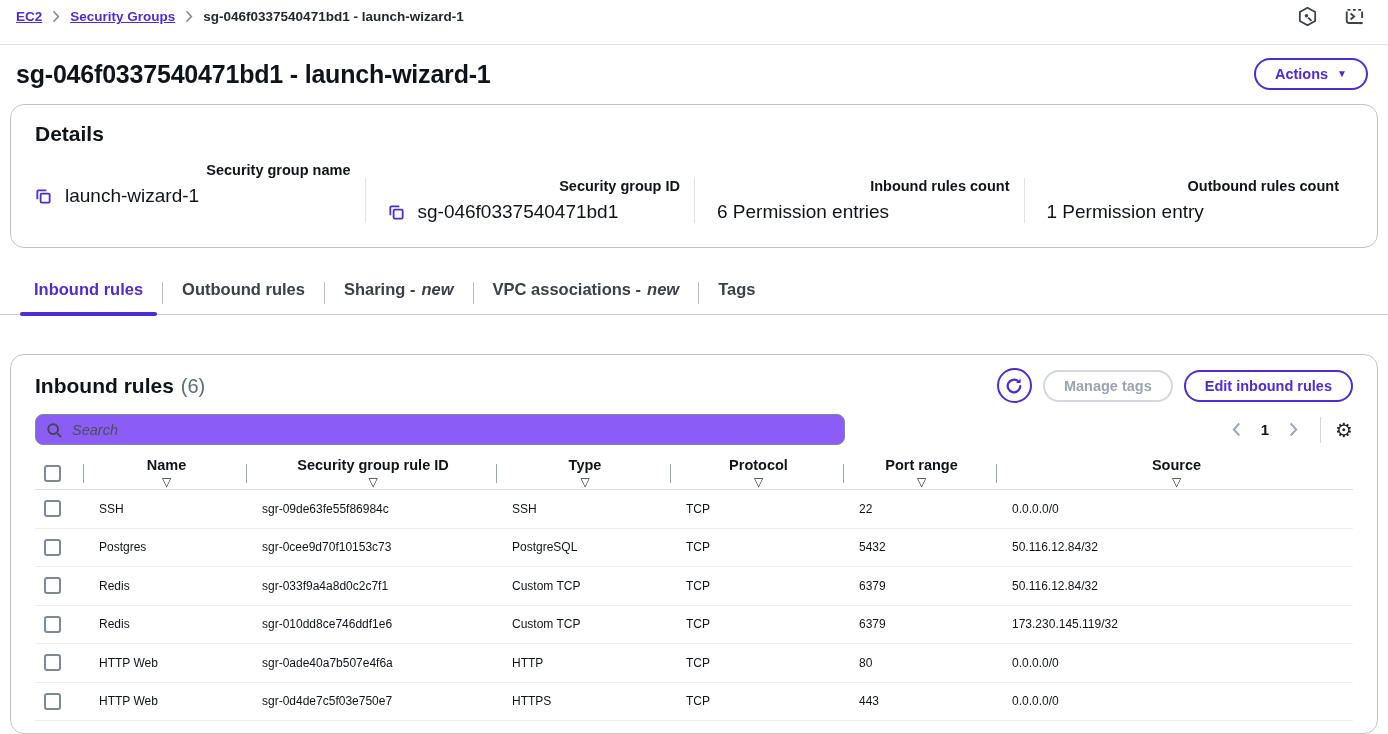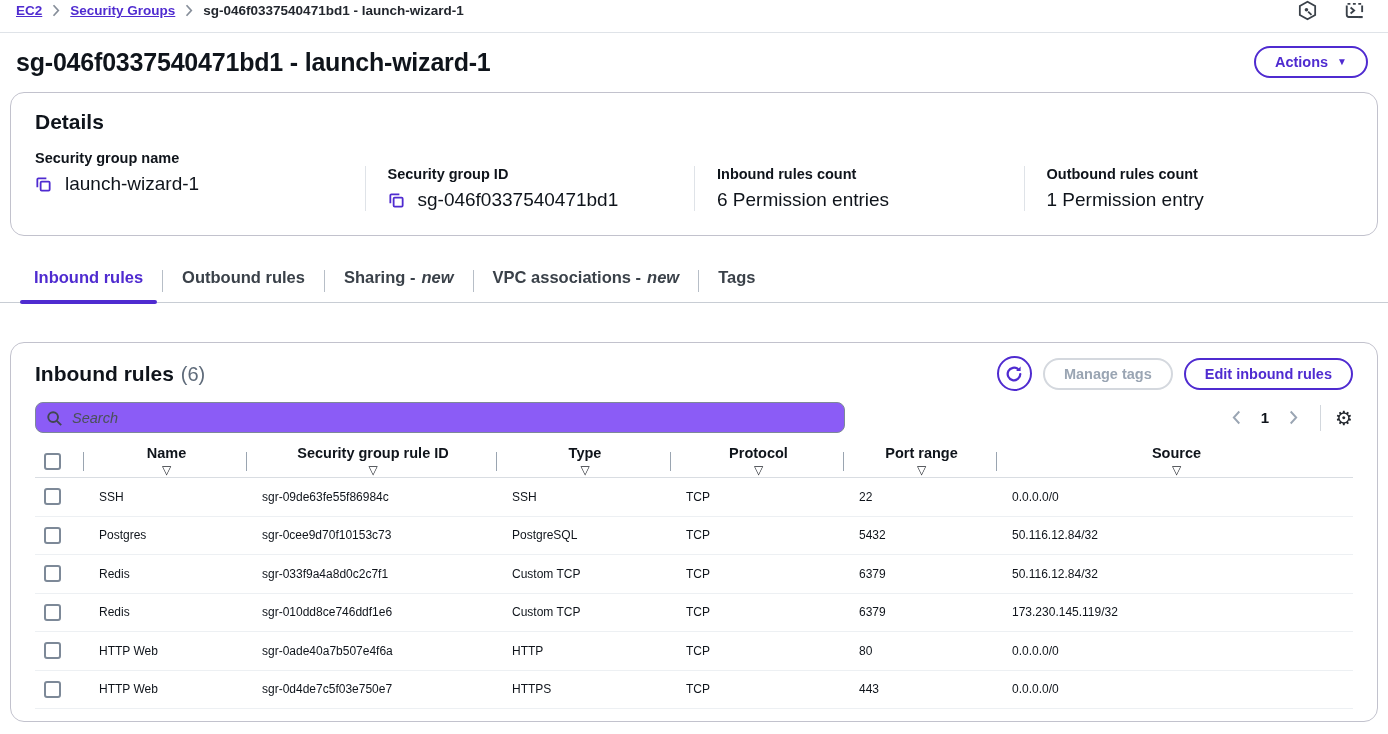--- a/index.html
+++ b/index.html
@@ -12,42 +12,42 @@
   }
   *{box-sizing:border-box;}
   html,body{margin:0;padding:0;}
   body{
     width:1388px;height:734px;overflow:hidden;
     background:#ffffff;color:var(--text);
     font-family:"Liberation Sans","DejaVu Sans",sans-serif;
     font-size:14px;
   }
   
-  .topbar{height:33px;display:flex;align-items:center;justify-content:space-between;
+  .topbar{height:45px;display:flex;align-items:center;justify-content:space-between;
     padding:0 22px 11px 16px;border-bottom:1px solid var(--line);}
   .crumbs{display:flex;align-items:center;gap:10px;}
   .crumb-link{color:var(--accent);font-weight:700;font-size:13.5px;text-decoration:underline;cursor:pointer;}
   .crumb-current{color:#23272e;font-weight:700;font-size:13.5px;}
   .crumb-sep svg{display:block;}
   .top-icons{display:flex;align-items:center;gap:26px;color:#3a4149;}
   .top-icon{cursor:pointer;display:flex;align-items:center;}
   
   .page-header{display:flex;align-items:center;justify-content:space-between;padding:13px 20px 10px 16px;}
   .page-title{font-size:25px;font-weight:700;margin:0;letter-spacing:-0.2px;}
   .btn{display:inline-flex;align-items:center;gap:9px;background:#fff;border:2px solid var(--accent);
     color:var(--accent);font-weight:700;font-size:14.5px;border-radius:20px;padding:6px 19px;cursor:pointer;
     font-family:inherit;}
   .btn .caret{font-size:10px;line-height:1;}
   .btn.disabled{border-color:#d4d8de;color:var(--disabled);cursor:default;}
   
   .card{margin:4px 10px 0;border:1px solid var(--card-border);border-radius:14px;background:#fff;}
   .details-card{padding:17px 24px 24px;}
   .card-h2{font-size:21px;font-weight:700;margin:0;}
   .details-grid{display:grid;grid-template-columns:repeat(4,1fr);margin-top:16px;}
-  .dfield{padding-right:14px;}
+  .dfield{padding-right:14px;text-align:right;}
   .dfield + .dfield{border-left:1px solid var(--line);padding-left:22px;margin-top:16px;}
   .dlabel{font-weight:700;font-size:14.5px;margin-bottom:7px;}
   .dvalue{display:flex;align-items:center;gap:13px;font-size:19px;}
   .copy-btn{color:var(--accent);display:flex;cursor:pointer;background:none;border:none;padding:0;}
   
   .tabs{margin-top:24px;border-bottom:1px solid #c8cdd4;display:flex;align-items:center;padding-left:20px;}
   .tab{position:relative;display:flex;align-items:center;padding:8px 14px 15px;font-size:16.5px;font-weight:700;
     color:#3a4149;cursor:pointer;}
   .tab.active{color:var(--accent);}
   .tab.active::after{content:"";position:absolute;left:0;right:0;bottom:-2px;height:4px;border-radius:3px;

